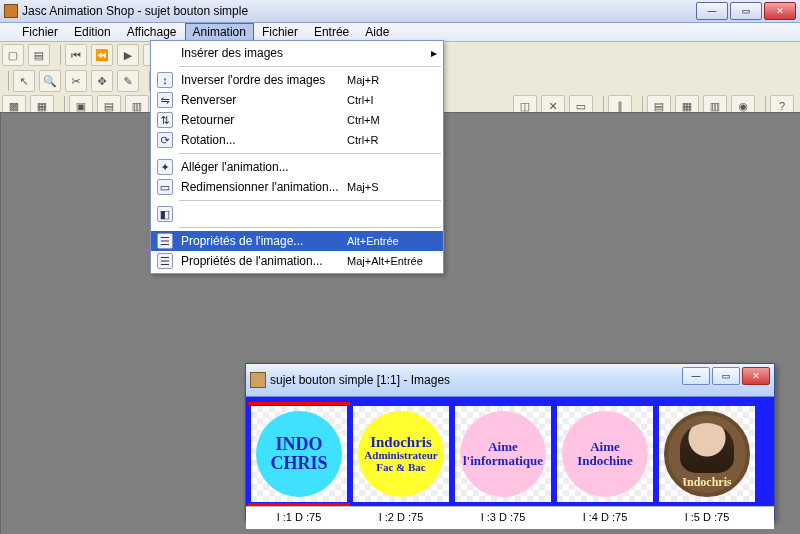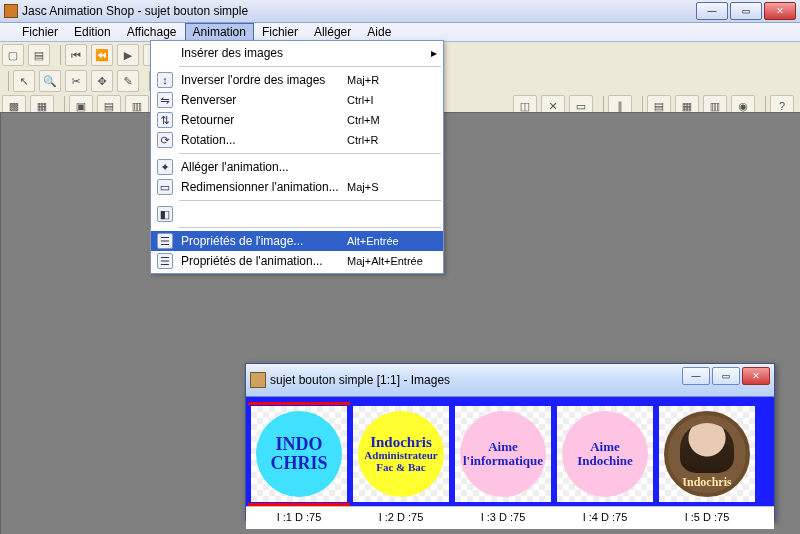--- a/index.html
+++ b/index.html
@@ -293,21 +293,21 @@
       <div class="win-btn close">✕</div>
     </div>
   </div>
 
   <div class="menu-bar" id="menu-bar">
       <div class="menu-item">Fichier</div>
       <div class="menu-item">Edition</div>
       <div class="menu-item">Affichage</div>
       <div class="menu-item open">Animation</div>
       <div class="menu-item">Fichier</div>
-      <div class="menu-item">Alléger</div>
+      <div class="menu-item">Entrée</div>
       <div class="menu-item">Aide</div>
     </div>
 
   <div class="toolbars">
     <div class="toolbar-row">
       <div class="tb-btn">▢</div>
       <div class="tb-btn">▤</div>
       <div class="tb-sep"></div>
       <div class="tb-btn">⏮</div>
       <div class="tb-btn">⏪</div>

